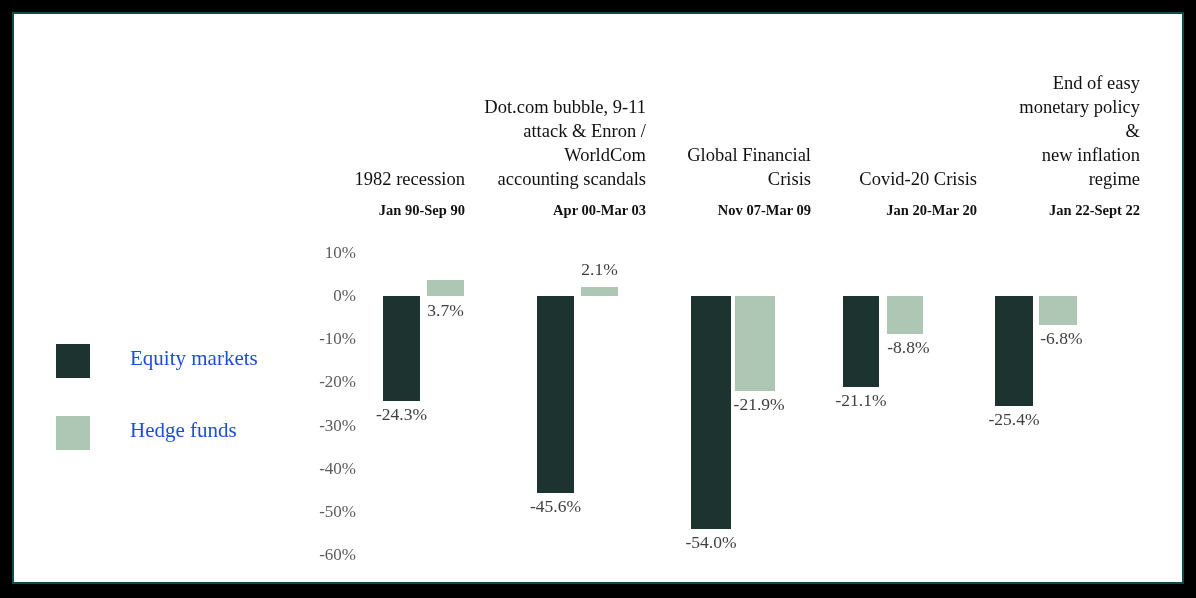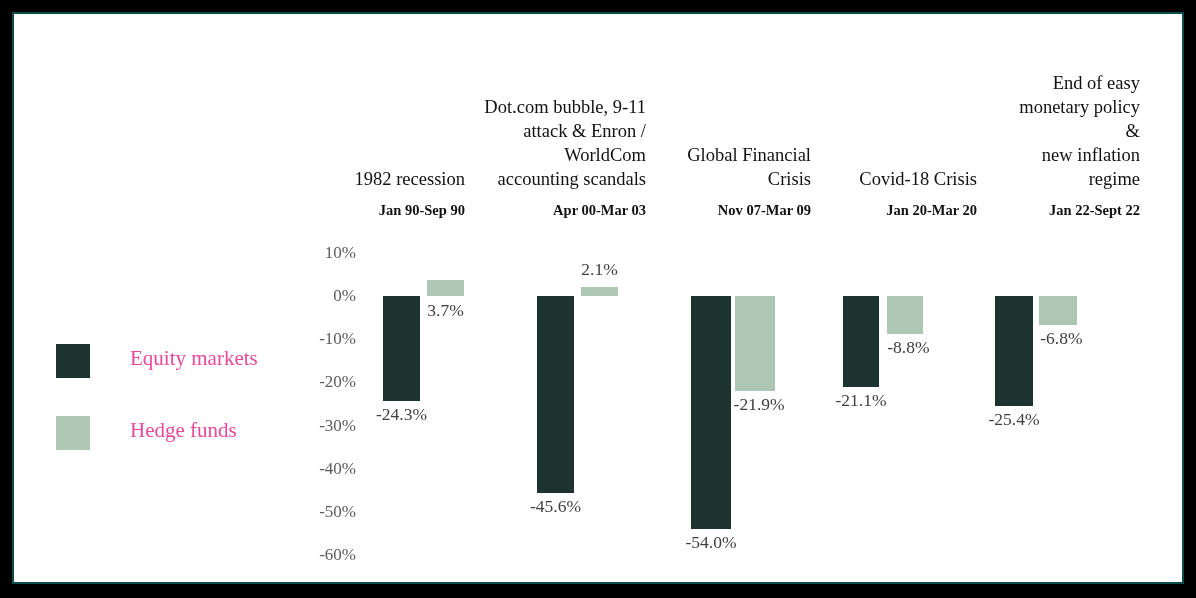--- a/index.html
+++ b/index.html
@@ -110,21 +110,21 @@
     width: 34px;
     height: 34px;
   }
   .lg-swatch.equity { background: #1d3330; }
   .lg-swatch.hedge  { background: #aec6b4; }
   .lg-label {
     position: absolute;
     left: 74px;
     top: 2px;
     font-size: 21px;
-    color: #ec4899;
+    color: #1d4ed8;
     white-space: nowrap;
     text-align: right;
   }
 </style>
 </head>
 <body>
 
 <div id="frame">
   <div id="canvas">
 
@@ -173,21 +173,21 @@
         <div class="grp-head" style="left: 641px; width: 156px; top: 0px; height: 213px;">
           <div class="grp-title">Global Financial
 Crisis</div>
           <div class="grp-period">Nov 07-Mar 09</div>
         </div>
         <div class="bar equity" style="left: 677px; width: 40px; top: 282px; height: 233.1px;"></div>
         <div class="vlabel" style="top: 518.1px; left: 697px; transform: translateX(-50%);">-54.0%</div>
         <div class="bar hedge" style="left: 721px; width: 40px; top: 282px; height: 94.535px;"></div>
         <div class="vlabel" style="top: 379.535px; left: 741px; transform: translateX(-42%);">-21.9%</div>
         <div class="grp-head" style="left: 803px; width: 160px; top: 0px; height: 213px;">
-          <div class="grp-title">Covid-18 Crisis</div>
+          <div class="grp-title">Covid-20 Crisis</div>
           <div class="grp-period">Jan 20-Mar 20</div>
         </div>
         <div class="bar equity" style="left: 829px; width: 36px; top: 282px; height: 91.0817px;"></div>
         <div class="vlabel" style="top: 376.082px; left: 847px; transform: translateX(-50%);">-21.1%</div>
         <div class="bar hedge" style="left: 873px; width: 36px; top: 282px; height: 37.9867px;"></div>
         <div class="vlabel" style="top: 322.987px; left: 891px; transform: translateX(-42%);">-8.8%</div>
         <div class="grp-head" style="left: 990px; width: 136px; top: 0px; height: 213px;">
           <div class="grp-title">End of easy
 monetary policy &amp;
 new inflation

